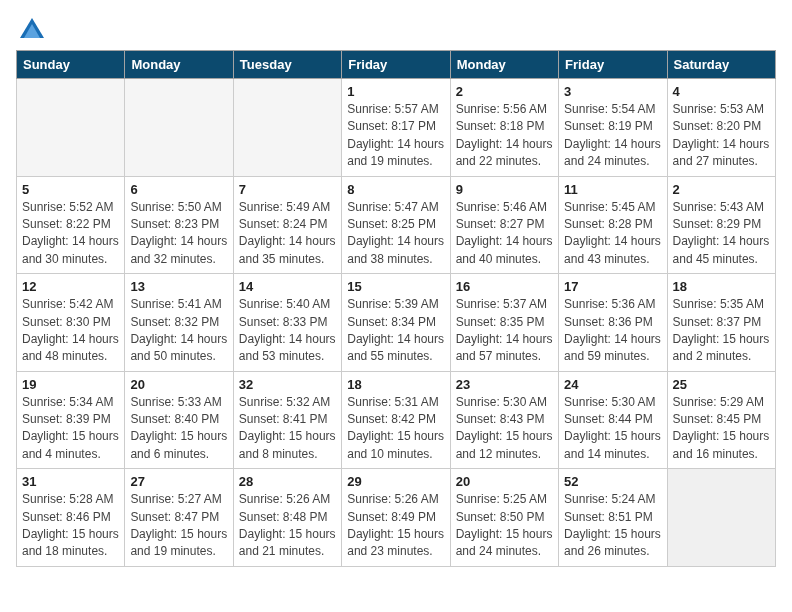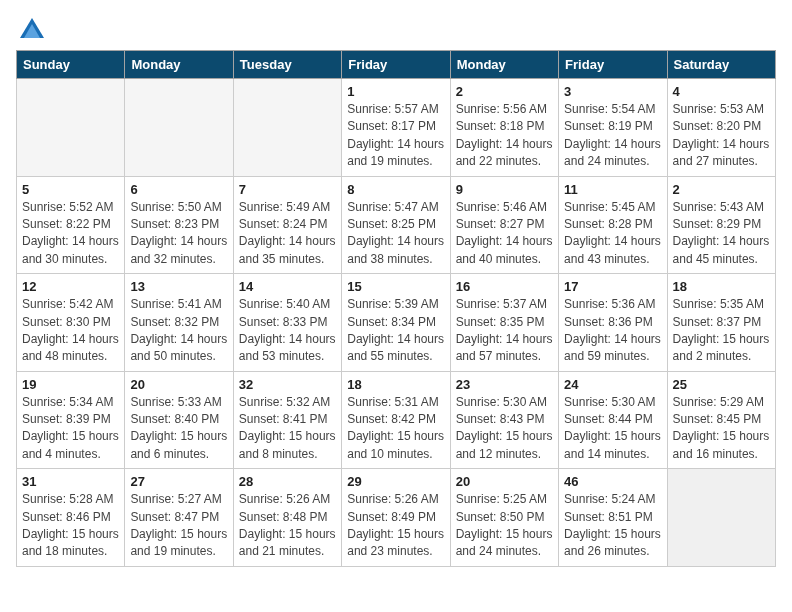--- a/index.html
+++ b/index.html
@@ -247,19 +247,19 @@
         </td>
         <td>
           <span class="day-num">29</span>
           <div class="cell-info">Sunrise: 5:26 AM<br>Sunset: 8:49 PM<br>Daylight: 15 hours<br>and 23 minutes.</div>
         </td>
         <td>
           <span class="day-num">20</span>
           <div class="cell-info">Sunrise: 5:25 AM<br>Sunset: 8:50 PM<br>Daylight: 15 hours<br>and 24 minutes.</div>
         </td>
         <td>
-          <span class="day-num">46</span>
+          <span class="day-num">52</span>
           <div class="cell-info">Sunrise: 5:24 AM<br>Sunset: 8:51 PM<br>Daylight: 15 hours<br>and 26 minutes.</div>
         </td>
         <td class="shaded"></td>
       </tr>
     </tbody>
 </table>
 
 </body></html>

